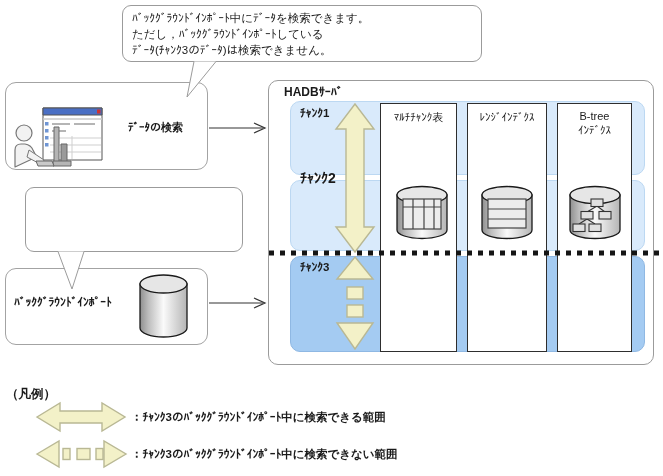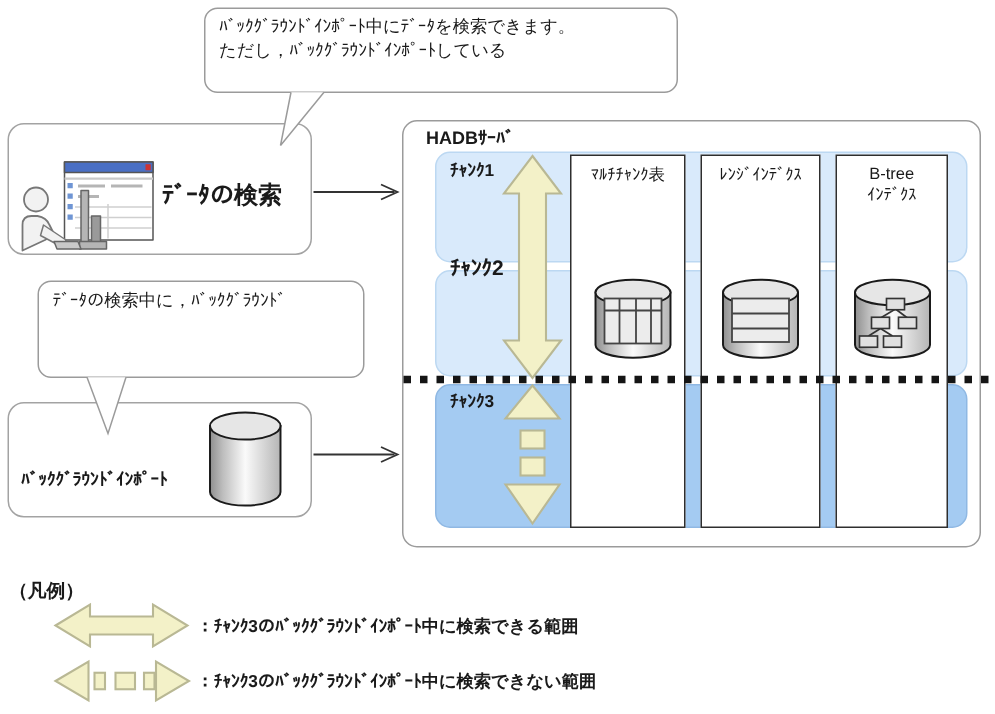--- a/index.html
+++ b/index.html
@@ -16,34 +16,34 @@
   .lbl{position:absolute;z-index:3;white-space:nowrap;font-weight:bold;}
   .col{position:absolute;background:#fff;border:1.5px solid #2e2e2e;z-index:2;}
   .collbl{text-align:center;font-size:11px;line-height:14px;margin-top:6px;white-space:nowrap;}
   .overlay{position:absolute;left:0;top:0;z-index:5;pointer-events:none;}
 </style>
 </head>
 <body>
 
 <div class="stage">
 
-  <div class="callout" style="left:136px;top:5px;width:316px;height:57px">
+  <div class="callout" style="left:122px;top:5px;width:360px;height:57px">
     <div>ﾊﾞｯｸｸﾞﾗｳﾝﾄﾞｲﾝﾎﾟｰﾄ中にﾃﾞｰﾀを検索できます。</div>
     <div>ただし，ﾊﾞｯｸｸﾞﾗｳﾝﾄﾞｲﾝﾎﾟｰﾄしている</div>
+    <div>ﾃﾞｰﾀ(ﾁｬﾝｸ3のﾃﾞｰﾀ)は検索できません。</div>
   </div>
 
   <div class="rbox" style="left:5px;top:82px;width:203px;height:88px"></div>
-  <div class="lbl" style="left:108px;top:120px;font-size:16px">ﾃﾞｰﾀの検索</div>
+  <div class="lbl" style="left:128px;top:120px;font-size:11px">ﾃﾞｰﾀの検索</div>
 
   <div class="callout" style="left:25px;top:187px;width:218px;height:65px;line-height:18px">
-    <div>ﾃﾞｰﾀの検索中に，ﾊﾞｯｸｸﾞﾗｳﾝﾄﾞ</div>
   </div>
 
   <div class="rbox" style="left:5px;top:268px;width:203px;height:77px"></div>
-  <div class="lbl" style="left:14px;top:313px;font-size:11.5px">ﾊﾞｯｸｸﾞﾗｳﾝﾄﾞｲﾝﾎﾟｰﾄ</div>
+  <div class="lbl" style="left:14px;top:296px;font-size:11.5px">ﾊﾞｯｸｸﾞﾗｳﾝﾄﾞｲﾝﾎﾟｰﾄ</div>
 
   <div class="hadb" style="left:268px;top:80px;width:386px;height:285px"></div>
   <div class="lbl" style="left:284px;top:85px;font-size:12px">HADBｻｰﾊﾞ</div>
 
   <div class="band band-light" style="left:290px;top:101px;width:355px;height:74px"></div>
   <div class="lbl" style="left:300px;top:107px;font-size:11.5px">ﾁｬﾝｸ1</div>
 
   <div class="band band-light" style="left:290px;top:180px;width:355px;height:71px"></div>
   <div class="lbl" style="left:300px;top:170px;font-size:14px">ﾁｬﾝｸ2</div>
 

